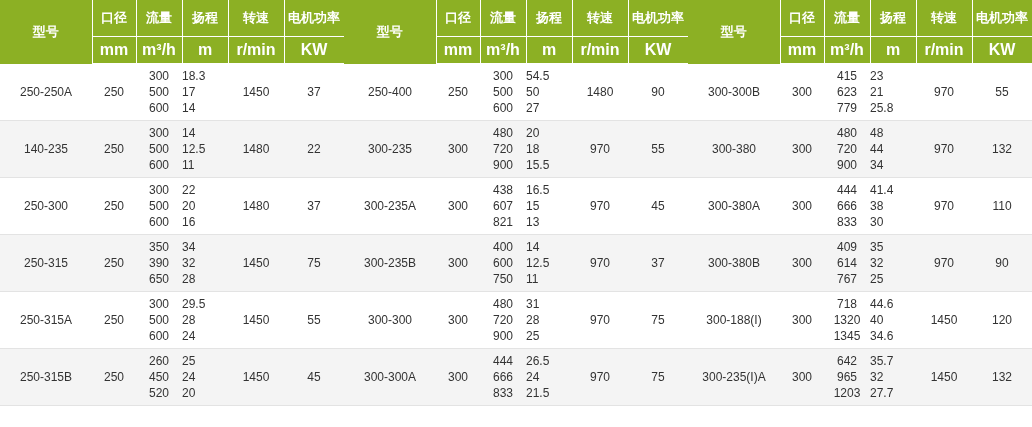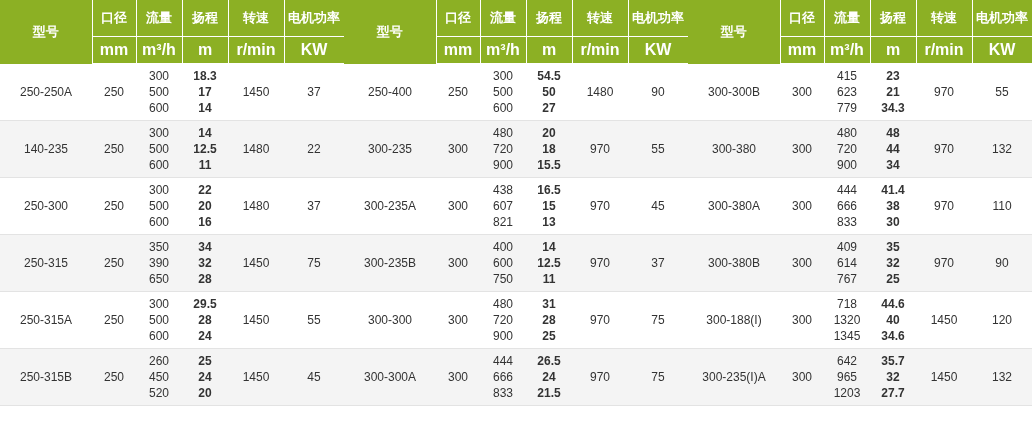--- a/index.html
+++ b/index.html
@@ -36,21 +36,21 @@
     border-bottom:1px solid #e3e3e3;
     font-size:12px;
     color:#333333;
     height:56px;
     line-height:16px;
   }
   tbody tr:nth-child(even) td{background:#f4f4f4;}
   tbody tr:nth-child(odd) td{background:#ffffff;}
   td.multi{line-height:16px;}
   td.flow{text-align:center;}
-  td.head{text-align:center;font-weight:bold;}
+  td.head{text-align:left;}
   
   col.c-model{width:92px;}
   col.c-bore{width:44px;}
   col.c-flow{width:46px;}
   col.c-head{width:46px;}
   col.c-speed{width:56px;}
   col.c-power{width:60px;}
 </style>
 </head>
 <body>
@@ -345,21 +345,21 @@
             <td class="">300-300B</td>
             <td class="">300</td>
             <td class="multi flow">
               <div>415</div>
               <div>623</div>
               <div>779</div>
             </td>
             <td class="multi head">
               <div>23</div>
               <div>21</div>
-              <div>34.3</div>
+              <div>25.8</div>
             </td>
             <td class="">970</td>
             <td class="">55</td>
           </tr>
           <tr>
             <td class="">300-380</td>
             <td class="">300</td>
             <td class="multi flow">
               <div>480</div>
               <div>720</div>

